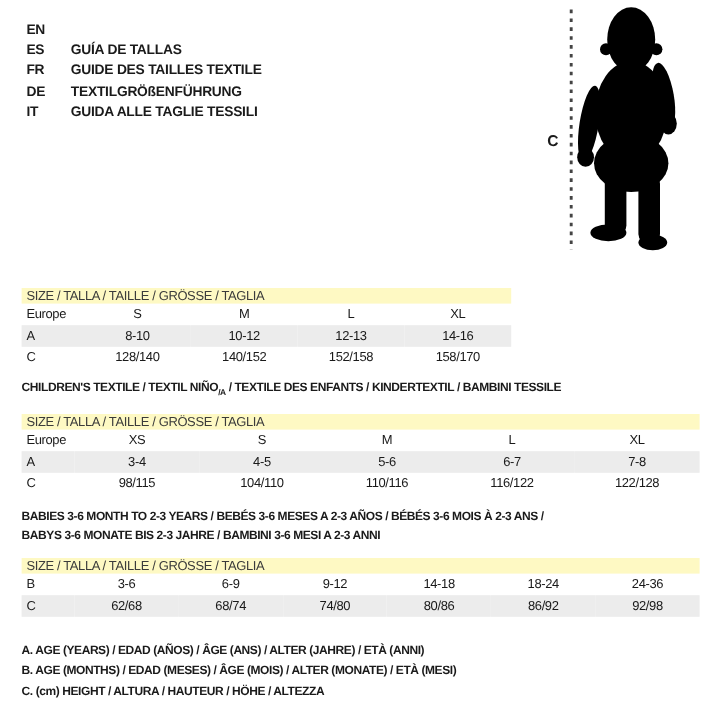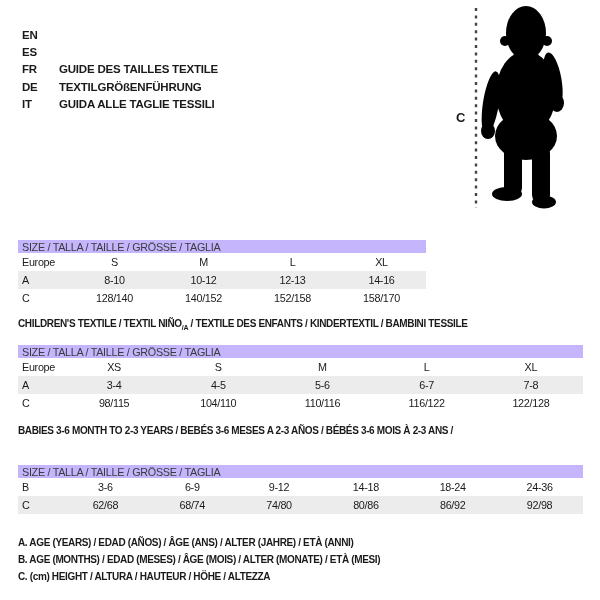--- a/index.html
+++ b/index.html
@@ -1,60 +1,61 @@
 <!DOCTYPE html>
 <html><head>
 <meta charset="utf-8">
 <style>
   html,body { margin:0; padding:0; background:#fff; }
   .canvas {
     position:relative; width:600px; height:600px; background:#ffffff;
     font-family:"Liberation Sans", sans-serif; color:#1a1a1a; overflow:hidden;
   }
   
-  .lang { position:absolute; left:22px; top:27px; font-weight:bold;
+  .lang { position:absolute; left:22px; top:17px; font-weight:bold;
           font-size:11.5px; letter-spacing:-0.2px; line-height:17.2px; }
   .lang-row { display:flex; }
   .lang-code { width:37px; flex:0 0 37px; }
   
   .figure { position:absolute; left:450px; top:0; }
   
   .tbl-title { position:absolute; left:18px; font-weight:bold; font-size:10px;
                letter-spacing:-0.35px; white-space:nowrap; }
   .title-junior   { top:217px; }
   .title-children { top:318px; }
   .title-babies   { top:423px; line-height:16.4px; white-space:normal; width:520px; }
   .subsz { font-size:7px; }
   
   table.size { position:absolute; left:18px; border-collapse:collapse;
                table-layout:fixed; font-size:10.8px; letter-spacing:-0.3px; }
   table.t-junior   { top:240px; width:408px; }
   table.t-children { top:345px; width:565px; }
   table.t-babies   { top:465px; width:565px; }
-  th.band { background:#c4b5fd; color:#3b3b3b; font-weight:normal;
+  th.band { background:#fef9c3; color:#3b3b3b; font-weight:normal;
             text-align:left; padding:0 0 0 4px; height:13px; font-size:10.8px; }
   table.size td { height:18px; padding:0; text-align:center; }
   table.size td.lbl { text-align:left; padding-left:4px; }
   tr.alt { background:#ececec; }
   
   .legend { position:absolute; left:18px; top:534px; font-weight:bold;
             font-size:10px; letter-spacing:-0.35px; line-height:17.2px; }
   .legend div { white-space:nowrap; }
 </style>
 </head>
 <body>
 
 <div class="canvas">
 
   <div class="lang">
     <div class="lang-row">
       <span class="lang-code">EN</span>
     </div>
     <div class="lang-row">
       <span class="lang-code">ES</span>
+      <span>GUÍA DE TALLAS</span>
     </div>
     <div class="lang-row">
       <span class="lang-code">FR</span>
       <span>GUIDE DES TAILLES TEXTILE</span>
     </div>
     <div class="lang-row">
       <span class="lang-code">DE</span>
       <span>TEXTILGRÖßENFÜHRUNG</span>
     </div>
     <div class="lang-row">
@@ -159,20 +160,21 @@
         <td>104/110</td>
         <td>110/116</td>
         <td>116/122</td>
         <td>122/128</td>
       </tr>
     </tbody>
   </table>
 
   <div class="tbl-title title-babies">
     <div>BABIES 3-6 MONTH TO 2-3 YEARS / BEBÉS 3-6 MESES A 2-3 AÑOS / BÉBÉS 3-6 MOIS À 2-3 ANS /</div>
+    <div>BABYS 3-6 MONATE BIS 2-3 JAHRE / BAMBINI 3-6 MESI A 2-3 ANNI</div>
   </div>
   <table class="size t-babies">
     <colgroup>
         <col style="width:44px">
         <col>
         <col>
         <col>
         <col>
         <col>
         <col>

